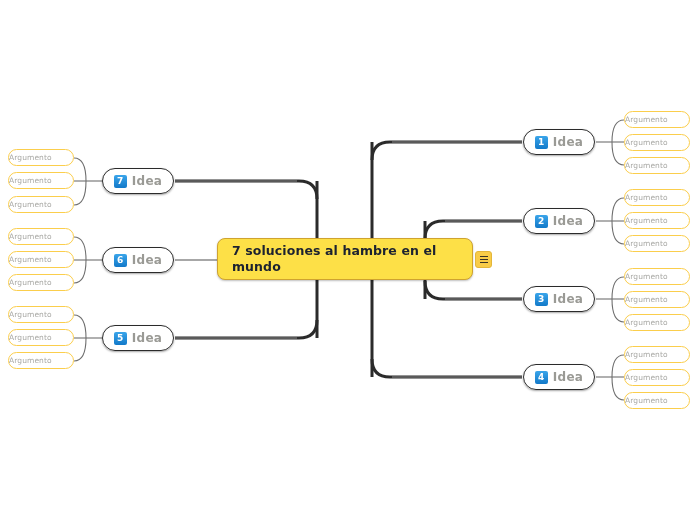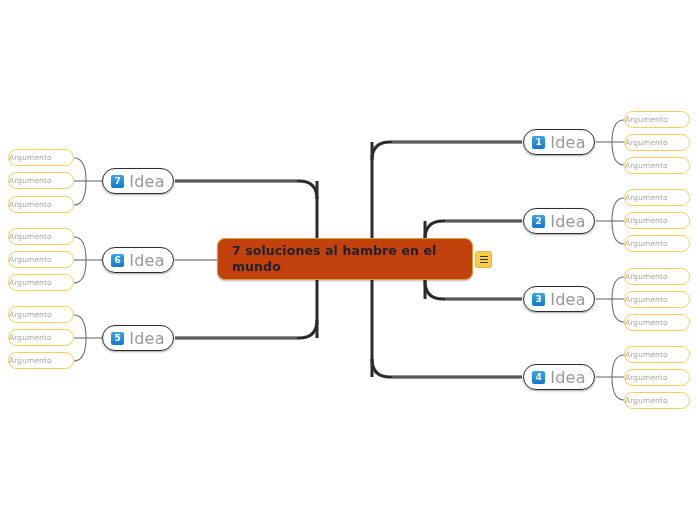--- a/index.html
+++ b/index.html
@@ -22,21 +22,21 @@
     left: 0;
     top: 0;
     width: 697px;
     height: 520px;
   }
 
   
   .central-node {
     position: absolute;
     box-sizing: border-box;
-    background: #c2410c;
+    background: #fde047;
     border: 1px solid #cfa32f;
     border-radius: 8px;
     box-shadow: 0 1px 2px rgba(0,0,0,0.25);
     display: flex;
     align-items: center;
     padding: 6px 14px;
     z-index: 5;
   }
   .central-text {
     font-size: 12.5px;
@@ -91,22 +91,22 @@
     background: linear-gradient(to bottom, #3aa5ea 0%, #1279c9 100%);
     color: #ffffff;
     font-size: 9px;
     font-weight: bold;
     display: flex;
     align-items: center;
     justify-content: center;
     line-height: 1;
   }
   .idea-label {
-    font-size: 16px;
-    font-weight: normal;
+    font-size: 12px;
+    font-weight: bold;
     color: #9a9a95;
     letter-spacing: 0.3px;
   }
 
   
   .arg-node {
     position: absolute;
     box-sizing: border-box;
     width: 66px;
     height: 17px;

